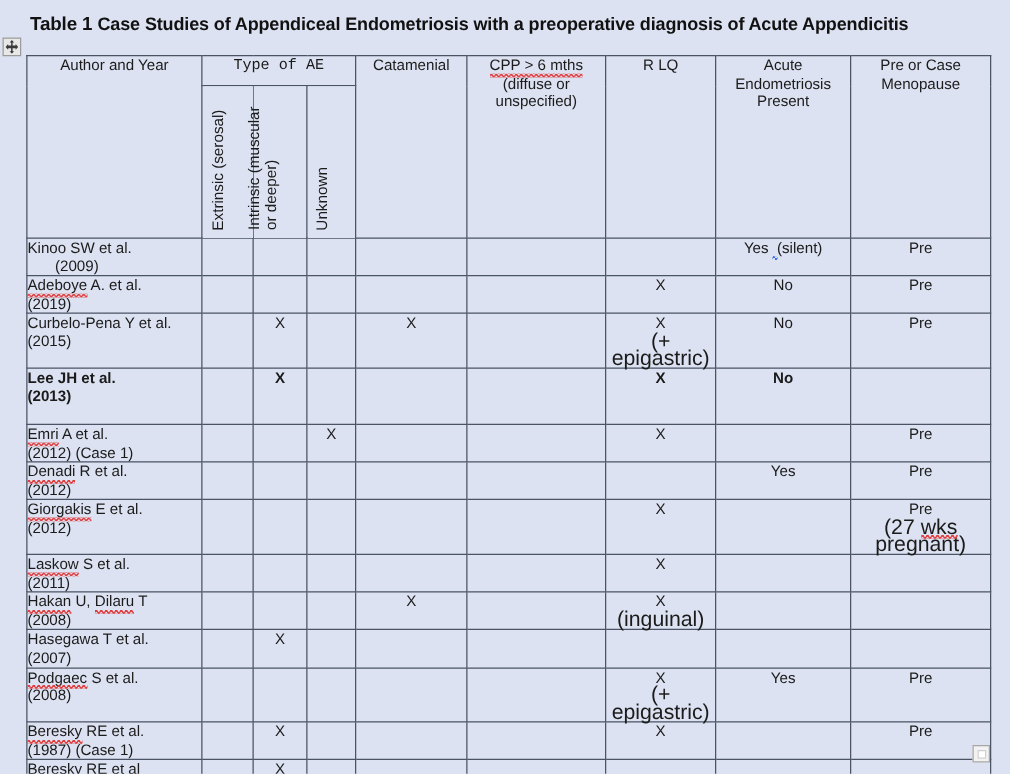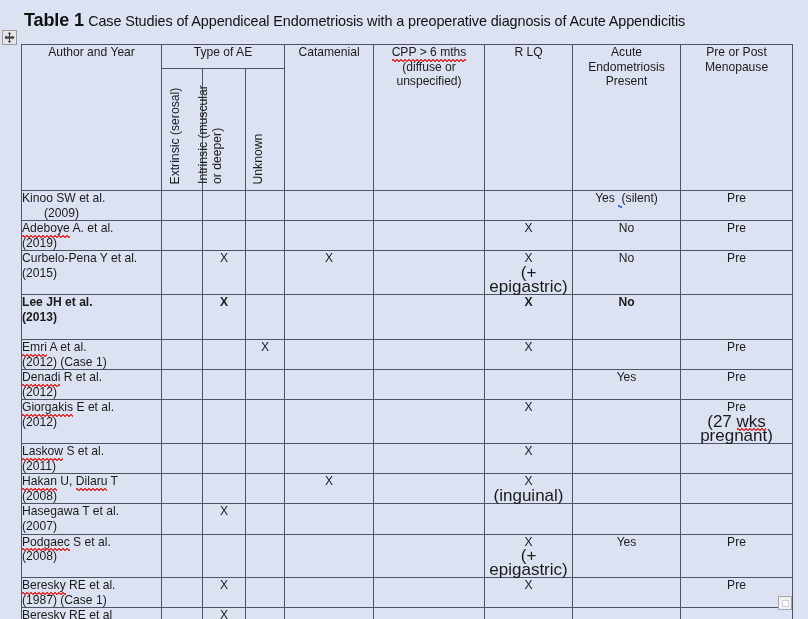--- a/index.html
+++ b/index.html
@@ -60,25 +60,25 @@
     top: 10px;
     width: 770px;
     font-size: 15.2px;
     line-height: 20px;
     letter-spacing: -0.1px;
     white-space: nowrap;
     color: #111111;
   }
   #caption .cap-strong {
     font-weight: bold;
-    font-size: 18px;
+    font-size: 15px;
     text-align: right;
   }
   #caption .cap-rest {
-    font-weight: normal;
+    font-weight: bold;
     font-size: 14.4px;
   }
 
   
   #tbl-wrap {
     position: absolute;
     left: 21px;
     top: 44px;
   }
   table.tbl {
@@ -110,21 +110,21 @@
 
   
   .hd {
     text-align: center;
     vertical-align: top;
     padding-top: 7px;
     font-size: 12.6px;
     line-height: 15.5px;
     color: #1b1b1b;
   }
-  .hd-span { height: 24px; }
+  .hd-span { height: 24px; font-family: Liberation Mono, monospace; }
 
   
   .vhd {
     height: 122px;
     position: relative;
     padding: 0;
   }
   .vhd .vtxt {
     position: absolute;
     left: 50%;
@@ -238,21 +238,21 @@
       </th>
       <th class="hd" rowspan="2">
         <span>R LQ</span>
       </th>
       <th class="hd" rowspan="2">
         <span>Acute</span><br>
         <span>Endometriosis</span><br>
         <span>Present</span>
       </th>
       <th class="hd" rowspan="2">
-        <span>Pre or Post</span><br>
+        <span>Pre or Case</span><br>
         <span>Menopause</span>
       </th>
     </tr>
     <tr class="r-h2">
       <th class="vhd">
         <span class="vtxt">Extrinsic (serosal)</span>
       </th>
       <th class="vhd">
         <span class="vtxt two-line">Intrinsic (muscular or deeper)</span>
       </th>

